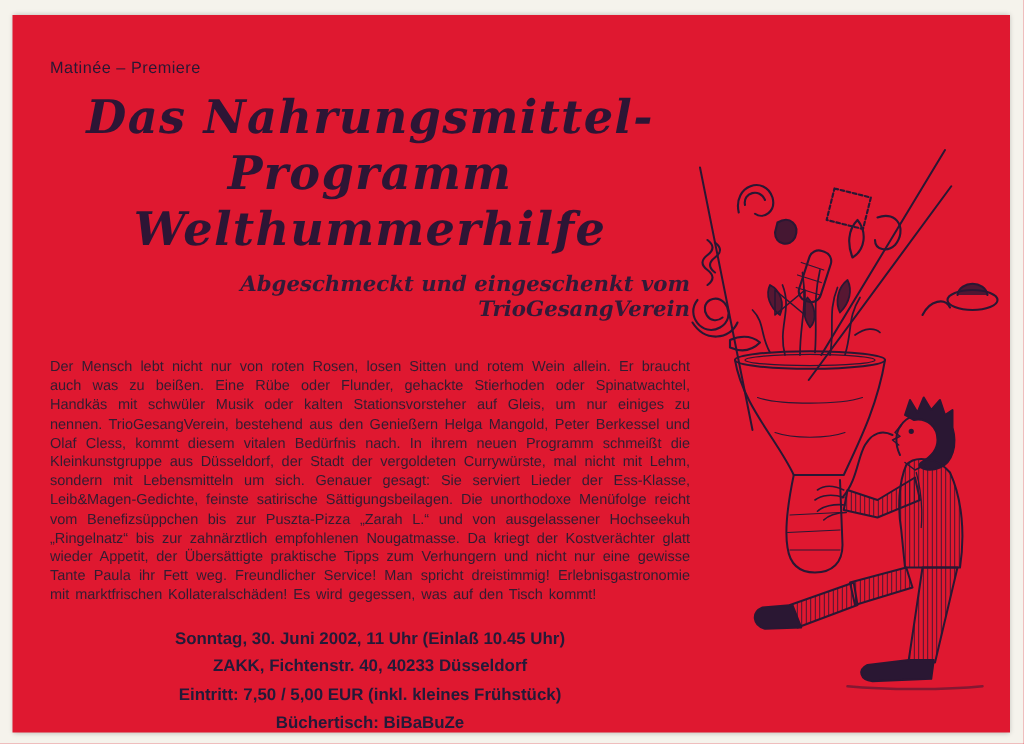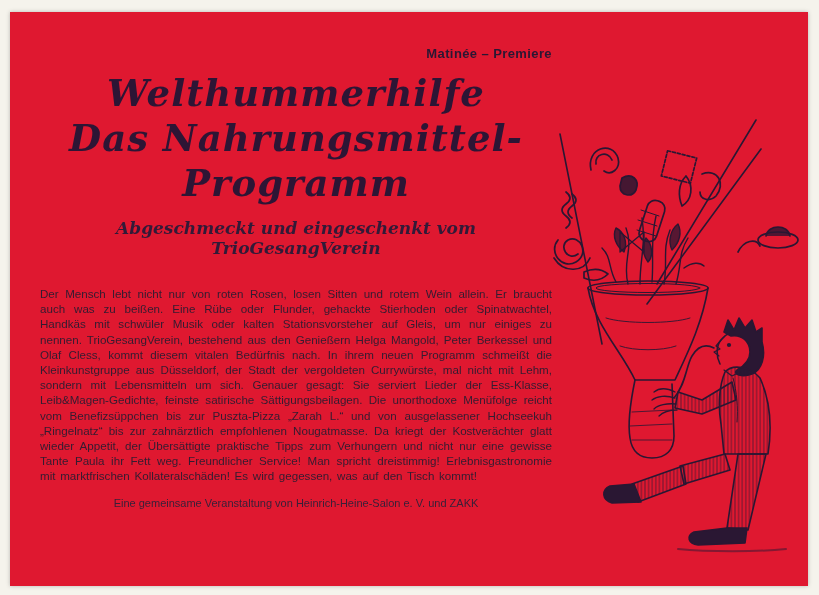--- a/index.html
+++ b/index.html
@@ -18,33 +18,33 @@
   .flyer{
     position:absolute;left:10px;top:12px;width:798px;height:574px;
     background:var(--red);
     box-shadow:0 0 4px rgba(0,0,0,.25);
   }
   .content{
     position:absolute;left:30px;top:34px;width:512px;
     color:var(--ink);
   }
   .kicker{
-    text-align:right;font-weight:bold;font-size:13px;letter-spacing:.4px;
+    text-align:left;font-weight:normal;font-size:13px;letter-spacing:.4px;
     margin:0 0 10px 0;
   }
   .title{
     font-family:"DejaVu Serif","Liberation Serif",serif;
     font-style:italic;font-weight:600;
     text-align:center;font-size:37px;line-height:45px;
     margin:0;letter-spacing:1px;color:#2d1535;
   }
   .subtitle{
     font-family:"DejaVu Serif","Liberation Serif",serif;
     font-style:italic;font-weight:600;
-    text-align:center;font-size:17px;margin:12px 0 0 0;color:#321a38;
+    text-align:right;font-size:17px;margin:12px 0 0 0;color:#321a38;
   }
   .body-text{
     margin:28px 0 0 0;
     font-size:11.6px;line-height:15.2px;
     text-align:justify;
     color:#331c31;
     word-spacing:1.5px;
   }
   .event{
     margin-top:16px;text-align:center;font-weight:bold;
@@ -60,26 +60,32 @@
   svg{display:block;}
 </style>
 </head>
 <body>
 
 <div class="page">
   <div class="flyer">
 
     <div class="content">
       <p class="kicker">Matinée – Premiere</p>
+      <h1 class="title">Das Nahrungsmittel-Programm</h1>
       <h1 class="title">Welthummerhilfe</h1>
-      <h1 class="title">Das Nahrungsmittel-Programm</h1>
       <p class="subtitle">Abgeschmeckt und eingeschenkt vom TrioGesangVerein</p>
 
       <p class="body-text">Der Mensch lebt nicht nur von roten Rosen, losen Sitten und rotem Wein allein. Er braucht auch was zu beißen. Eine Rübe oder Flunder, gehackte Stierhoden oder Spinatwachtel, Handkäs mit schwüler Musik oder kalten Stationsvorsteher auf Gleis, um nur einiges zu nennen. TrioGesangVerein, bestehend aus den Genießern Helga Mangold, Peter Berkessel und Olaf Cless, kommt diesem vitalen Bedürfnis nach. In ihrem neuen Programm schmeißt die Kleinkunstgruppe aus Düsseldorf, der Stadt der vergoldeten Currywürste, mal nicht mit Lehm, sondern mit Lebensmitteln um sich. Genauer gesagt: Sie serviert Lieder der Ess-Klasse, Leib&amp;Magen-Gedichte, feinste satirische Sättigungsbeilagen. Die unorthodoxe Menüfolge reicht vom Benefizsüppchen bis zur Puszta-Pizza „Zarah L.“ und von ausgelassener Hochseekuh „Ringelnatz“ bis zur zahnärztlich empfohlenen Nougatmasse. Da kriegt der Kostverächter glatt wieder Appetit, der Übersättigte praktische Tipps zum Verhungern und nicht nur eine gewisse Tante Paula ihr Fett weg. Freundlicher Service! Man spricht dreistimmig! Erlebnisgastronomie mit marktfrischen Kollateralschäden! Es wird gegessen, was auf den Tisch kommt!</p>
 
+      <div class="event">
+        <div>Sonntag, 30. Juni 2002, 11 Uhr (Einlaß 10.45 Uhr)</div>
+        <div>ZAKK, Fichtenstr. 40, 40233 Düsseldorf</div>
+        <div>Eintritt: 7,50 / 5,00 EUR (inkl. kleines Frühstück)</div>
+        <div>Büchertisch: BiBaBuZe</div>
+      </div>
 
       <p class="organizer">Eine gemeinsame Veranstaltung von Heinrich-Heine-Salon e. V. und ZAKK</p>
 
     </div>
 
     <div class="illustration">
       <svg width="282" height="462" viewBox="0 0 282 462" fill="none" stroke="currentColor" stroke-width="1.6" stroke-linecap="round" stroke-linejoin="round">
         <defs>
           <pattern id="pin" width="3.6" height="4" patternUnits="userSpaceOnUse">
             <path d="M1.8 0 V4" stroke="#2a1733" stroke-width="0.7"></path>

